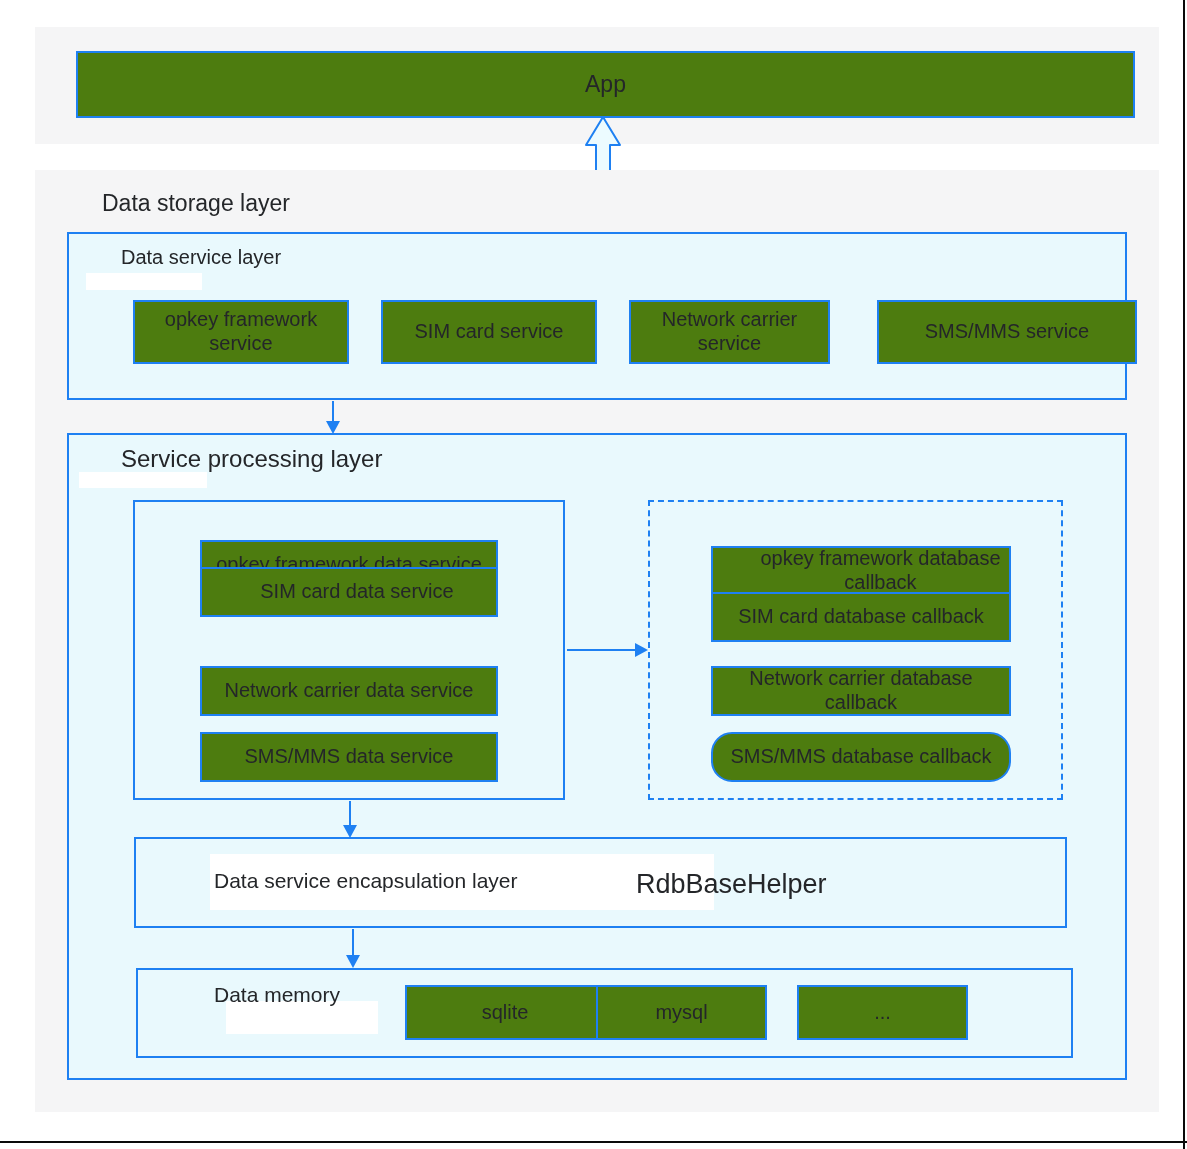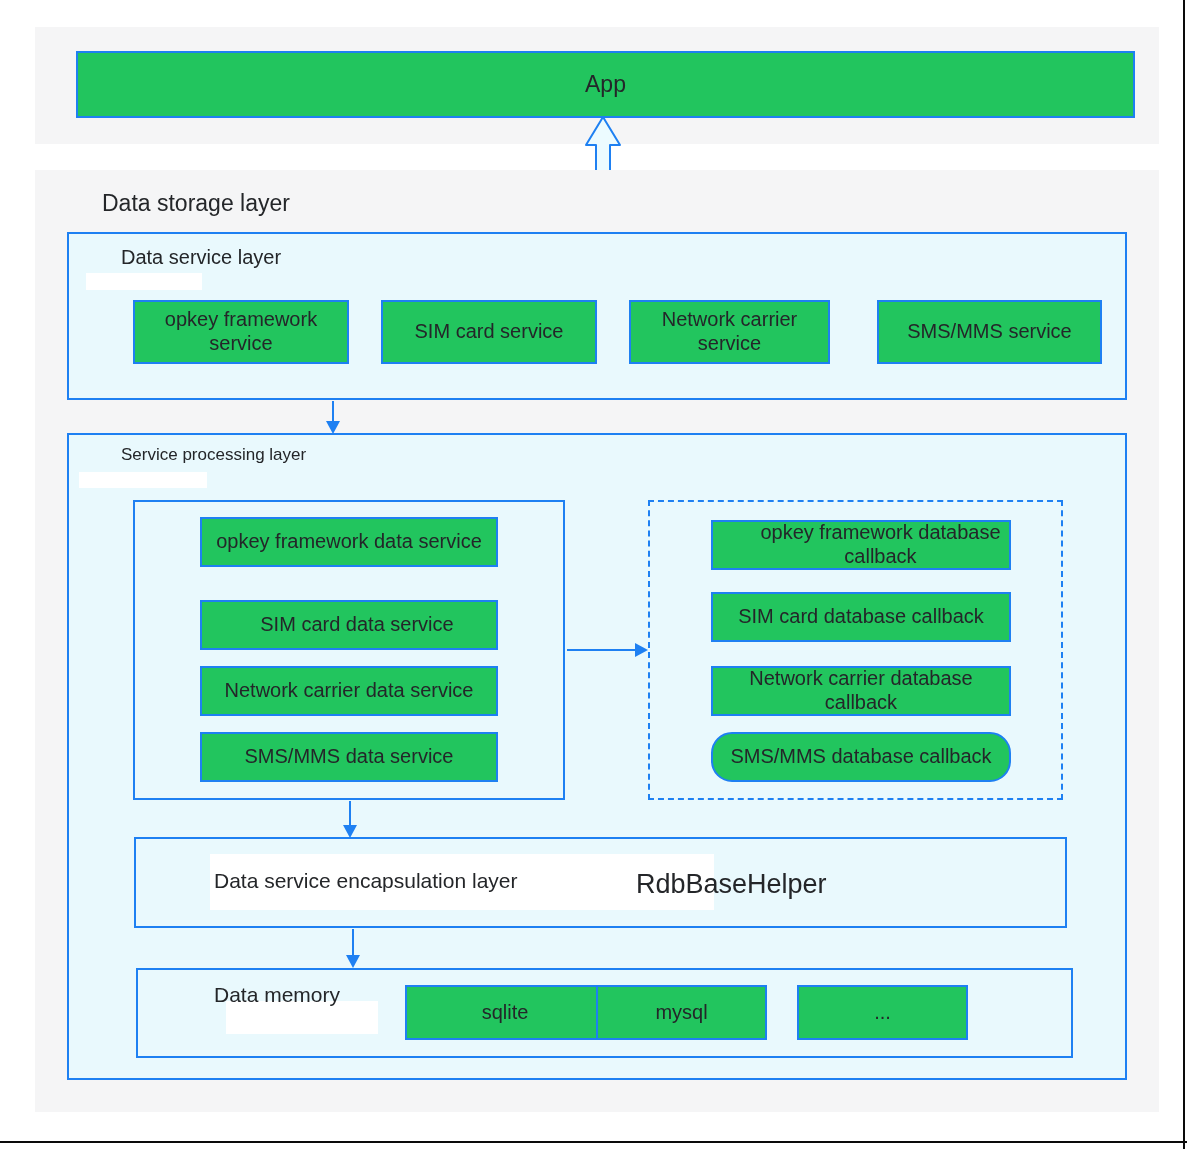--- a/index.html
+++ b/index.html
@@ -3,21 +3,21 @@
 <meta charset="utf-8">
 <style>
   html,body { margin:0; padding:0; background:#ffffff; }
   #root {
     position:relative; width:1187px; height:1149px; background:#ffffff;
     font-family:"Liberation Sans","DejaVu Sans",sans-serif; color:#242629;
     overflow:hidden;
   }
   .abs { position:absolute; }
   .band { background:#f5f5f6; }
-  .bluebox { border:2px solid #1e80f2; background:#22c55e; box-sizing:border-box;
+  .bluebox { border:2px solid #1e80f2; background:#4d7c0f; box-sizing:border-box;
              display:flex; align-items:center; justify-content:center;
              text-align:center; line-height:1.18; }
   .cyanbox { border:2px solid #1e80f2; background:#e9f9fd; box-sizing:border-box; }
   .dashedbox { border:2px dashed #1e80f2; box-sizing:border-box; }
   .patch { background:#ffffff; }
   .lbl { white-space:nowrap;margin-left:36px; }
 
   
   #frame-right  { left:1183px; top:0; width:2px; height:1149px; background:#0a0a0a; }
   #frame-bottom { left:0; top:1141px; width:1187px; height:2px; background:#0a0a0a; }
@@ -32,36 +32,36 @@
   #storage-title { left:66px; top:190px; font-size:23px; }
 
   
   #dsl-box   { left:67px; top:232px; width:1060px; height:168px; }
   #dsl-title { left:85px; top:246px; font-size:20px; }
   #dsl-patch { left:86px; top:273px; width:116px; height:17px; }
   .svc { top:300px; width:216px; height:64px; font-size:20px; }
   #svc-0 { left:133px; }
   #svc-1 { left:381px; }
   #svc-2 { left:629px; width:201px; }
-  #svc-3 { left:877px; width:225px; }
+  #svc-3 { left:877px; width:260px; }
 
   #arrow-dsl-spl { left:323px; top:401px; }
 
   
   #spl-box   { left:67px; top:433px; width:1060px; height:647px; }
-  #spl-title { left:85px; top:445px; font-size:17px; }
+  #spl-title { left:85px; top:445px; font-size:24px; }
   #spl-patch { left:79px; top:472px; width:128px; height:16px; }
 
   #left-group   { left:133px; top:500px; width:432px; height:300px; border:2px solid #1e80f2; box-sizing:border-box; }
   #dashed-group { left:648px; top:500px; width:415px; height:300px; }
 
   .ds  { left:200px; width:298px; height:50px; font-size:20px; }
-  #ds-0 { top:517px;align-items:center; } #ds-1 { top:600px;padding-left:16px; } #ds-2 { top:666px; } #ds-3 { top:732px; }
+  #ds-0 { top:540px;align-items:center; } #ds-1 { top:567px;padding-left:16px; } #ds-2 { top:666px; } #ds-3 { top:732px; }
   .cb  { left:711px; width:300px; height:50px; font-size:20px; }
-  #cb-0 { top:520px;padding-left:39px; } #cb-1 { top:592px;justify-content:center; } #cb-2 { top:666px; } #cb-3 { top:732px;border-radius:21px; }
+  #cb-0 { top:546px;padding-left:39px; } #cb-1 { top:592px;justify-content:center; } #cb-2 { top:666px; } #cb-3 { top:732px;border-radius:21px; }
 
   #arrow-left-right { left:567px; top:640px; }
   #arrow-left-encap { left:340px; top:801px; }
 
   
   #encap-box   { left:134px; top:837px; width:933px; height:91px; }
   #encap-patch { left:210px; top:854px; width:504px; height:56px; }
   #encap-title { left:178px; top:869px; font-size:21px; z-index:2; }
   #encap-comp  { left:600px; top:869px; font-size:27px; z-index:2; }
 

